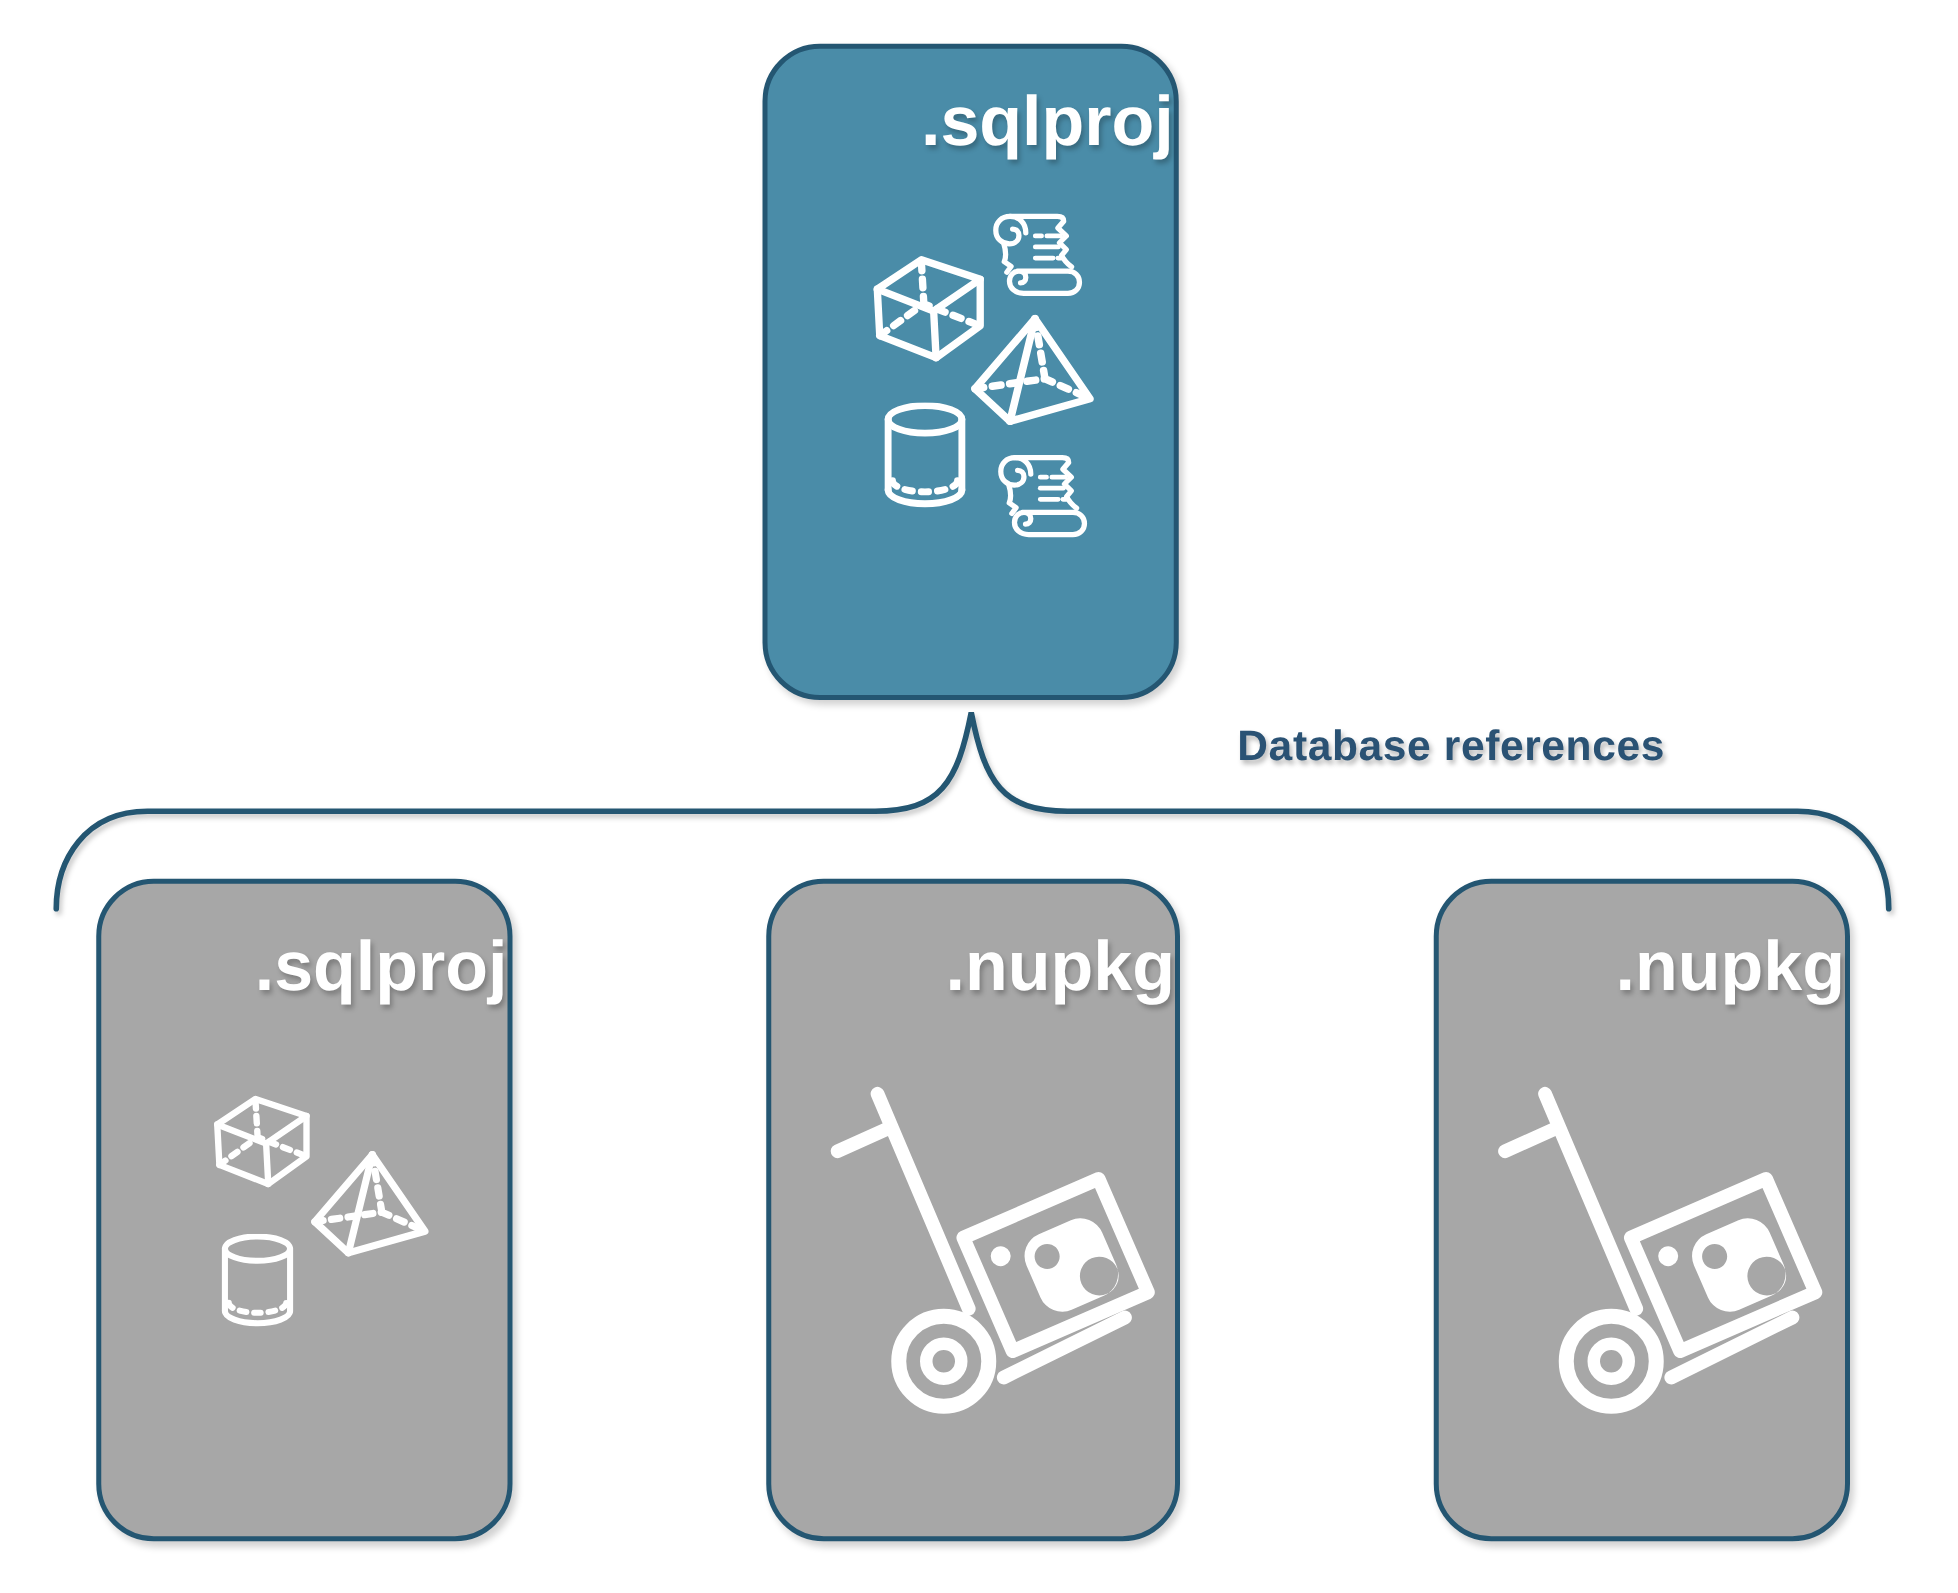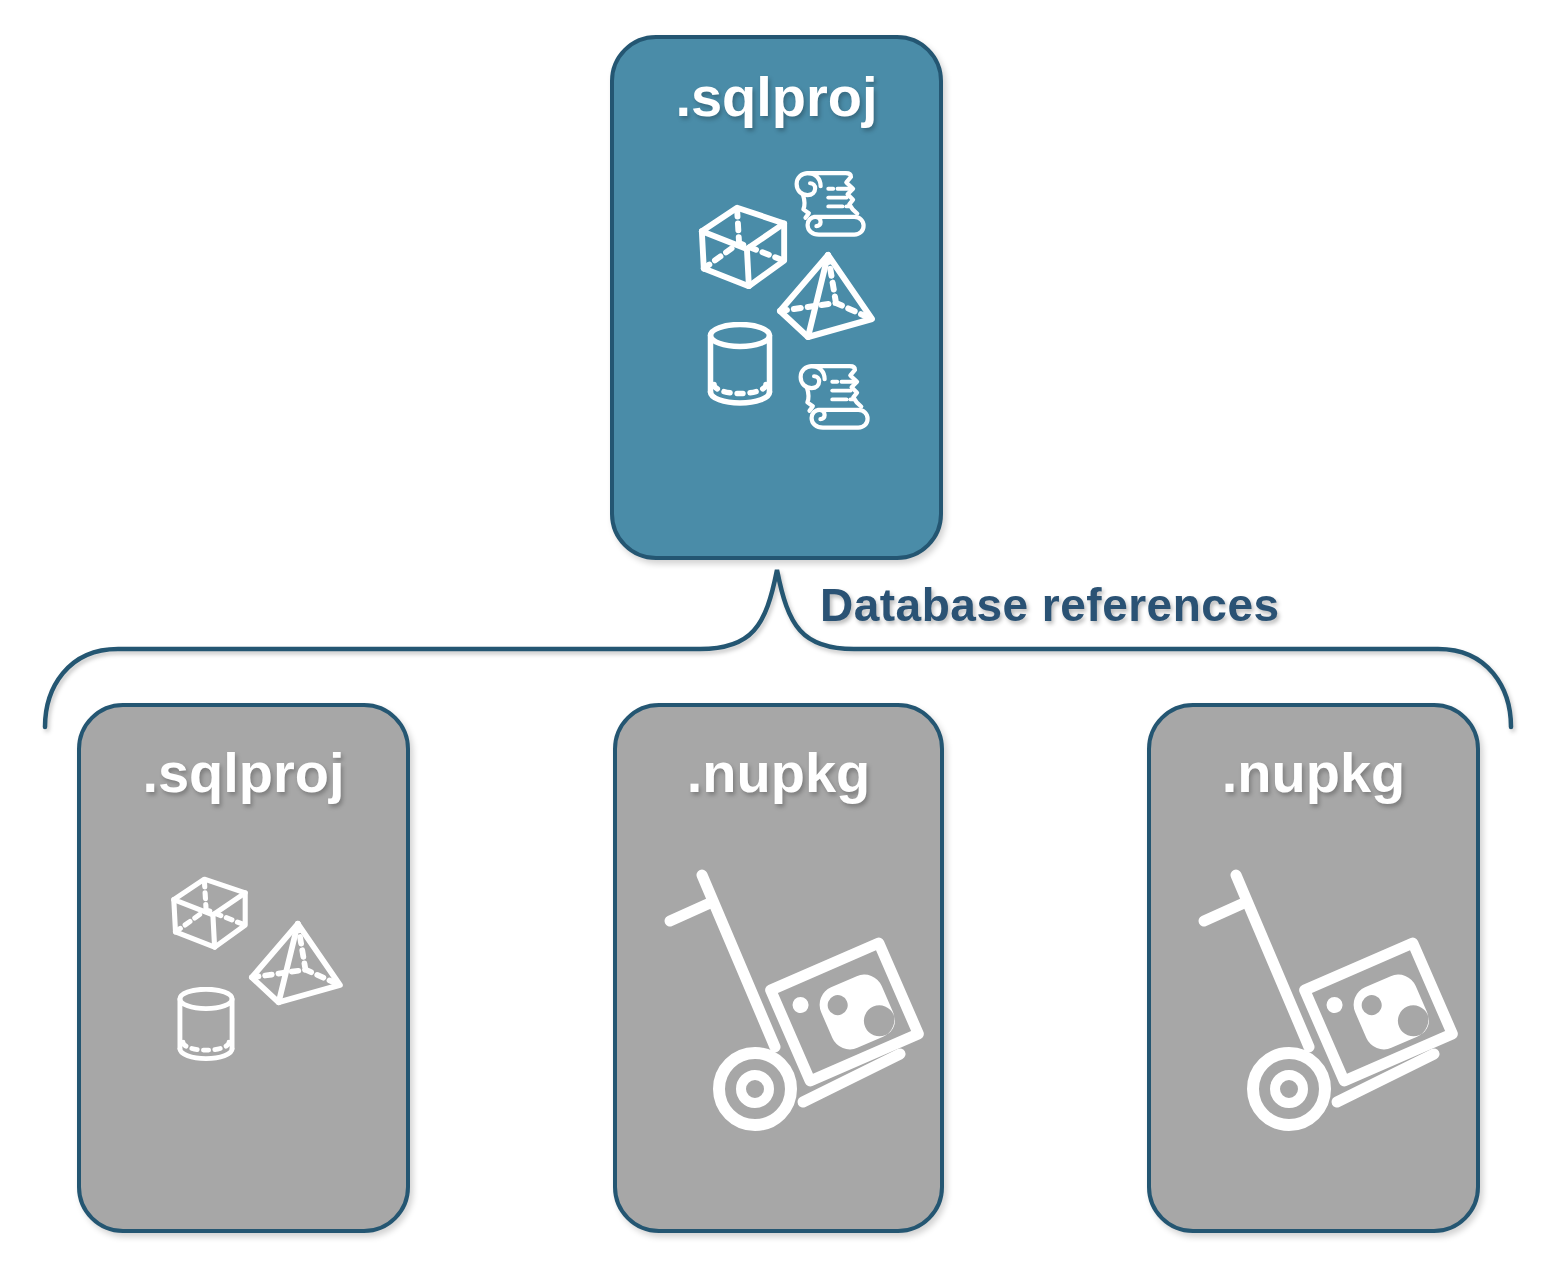--- a/index.html
+++ b/index.html
@@ -20,38 +20,38 @@
   .brace-svg{
     position:absolute;left:0;top:0;width:1566px;height:1274px;
     pointer-events:none;
     filter:drop-shadow(2px 3px 2px rgba(0,0,0,0.22));
   }
   .brace-path{
     fill:none;stroke:var(--navy);stroke-width:4.5;stroke-linecap:round;
   }
   .connector-label{
     position:absolute;left:820px;top:578px;width:512px;
-    text-align:left;
-    font-size:46px;font-weight:700;
+    text-align:right;
+    font-size:34px;font-weight:700;
     color:var(--navy-text);
     letter-spacing:0.5px;
     text-shadow:2px 3px 4px rgba(0,0,0,0.28);
     white-space:nowrap;
   }
   .box{
     position:absolute;
     box-sizing:border-box;
     border:4.5px solid var(--navy);
     border-radius:46px;
     box-shadow:3px 4px 6px rgba(0,0,0,0.18);
   }
   .box.root{background:var(--teal);}
   .box.child{background:var(--gray);}
   .title{
-    text-align:center;
+    text-align:right;
     color:var(--icon);
     font-weight:700;
     font-size:56px;
     line-height:1;
     text-shadow:2px 3px 4px rgba(0,0,0,0.25);
     white-space:nowrap;
   }
   .root .title{padding-top:30px;}
   .child .title{padding-top:38px;}
   .ic{position:absolute;}

